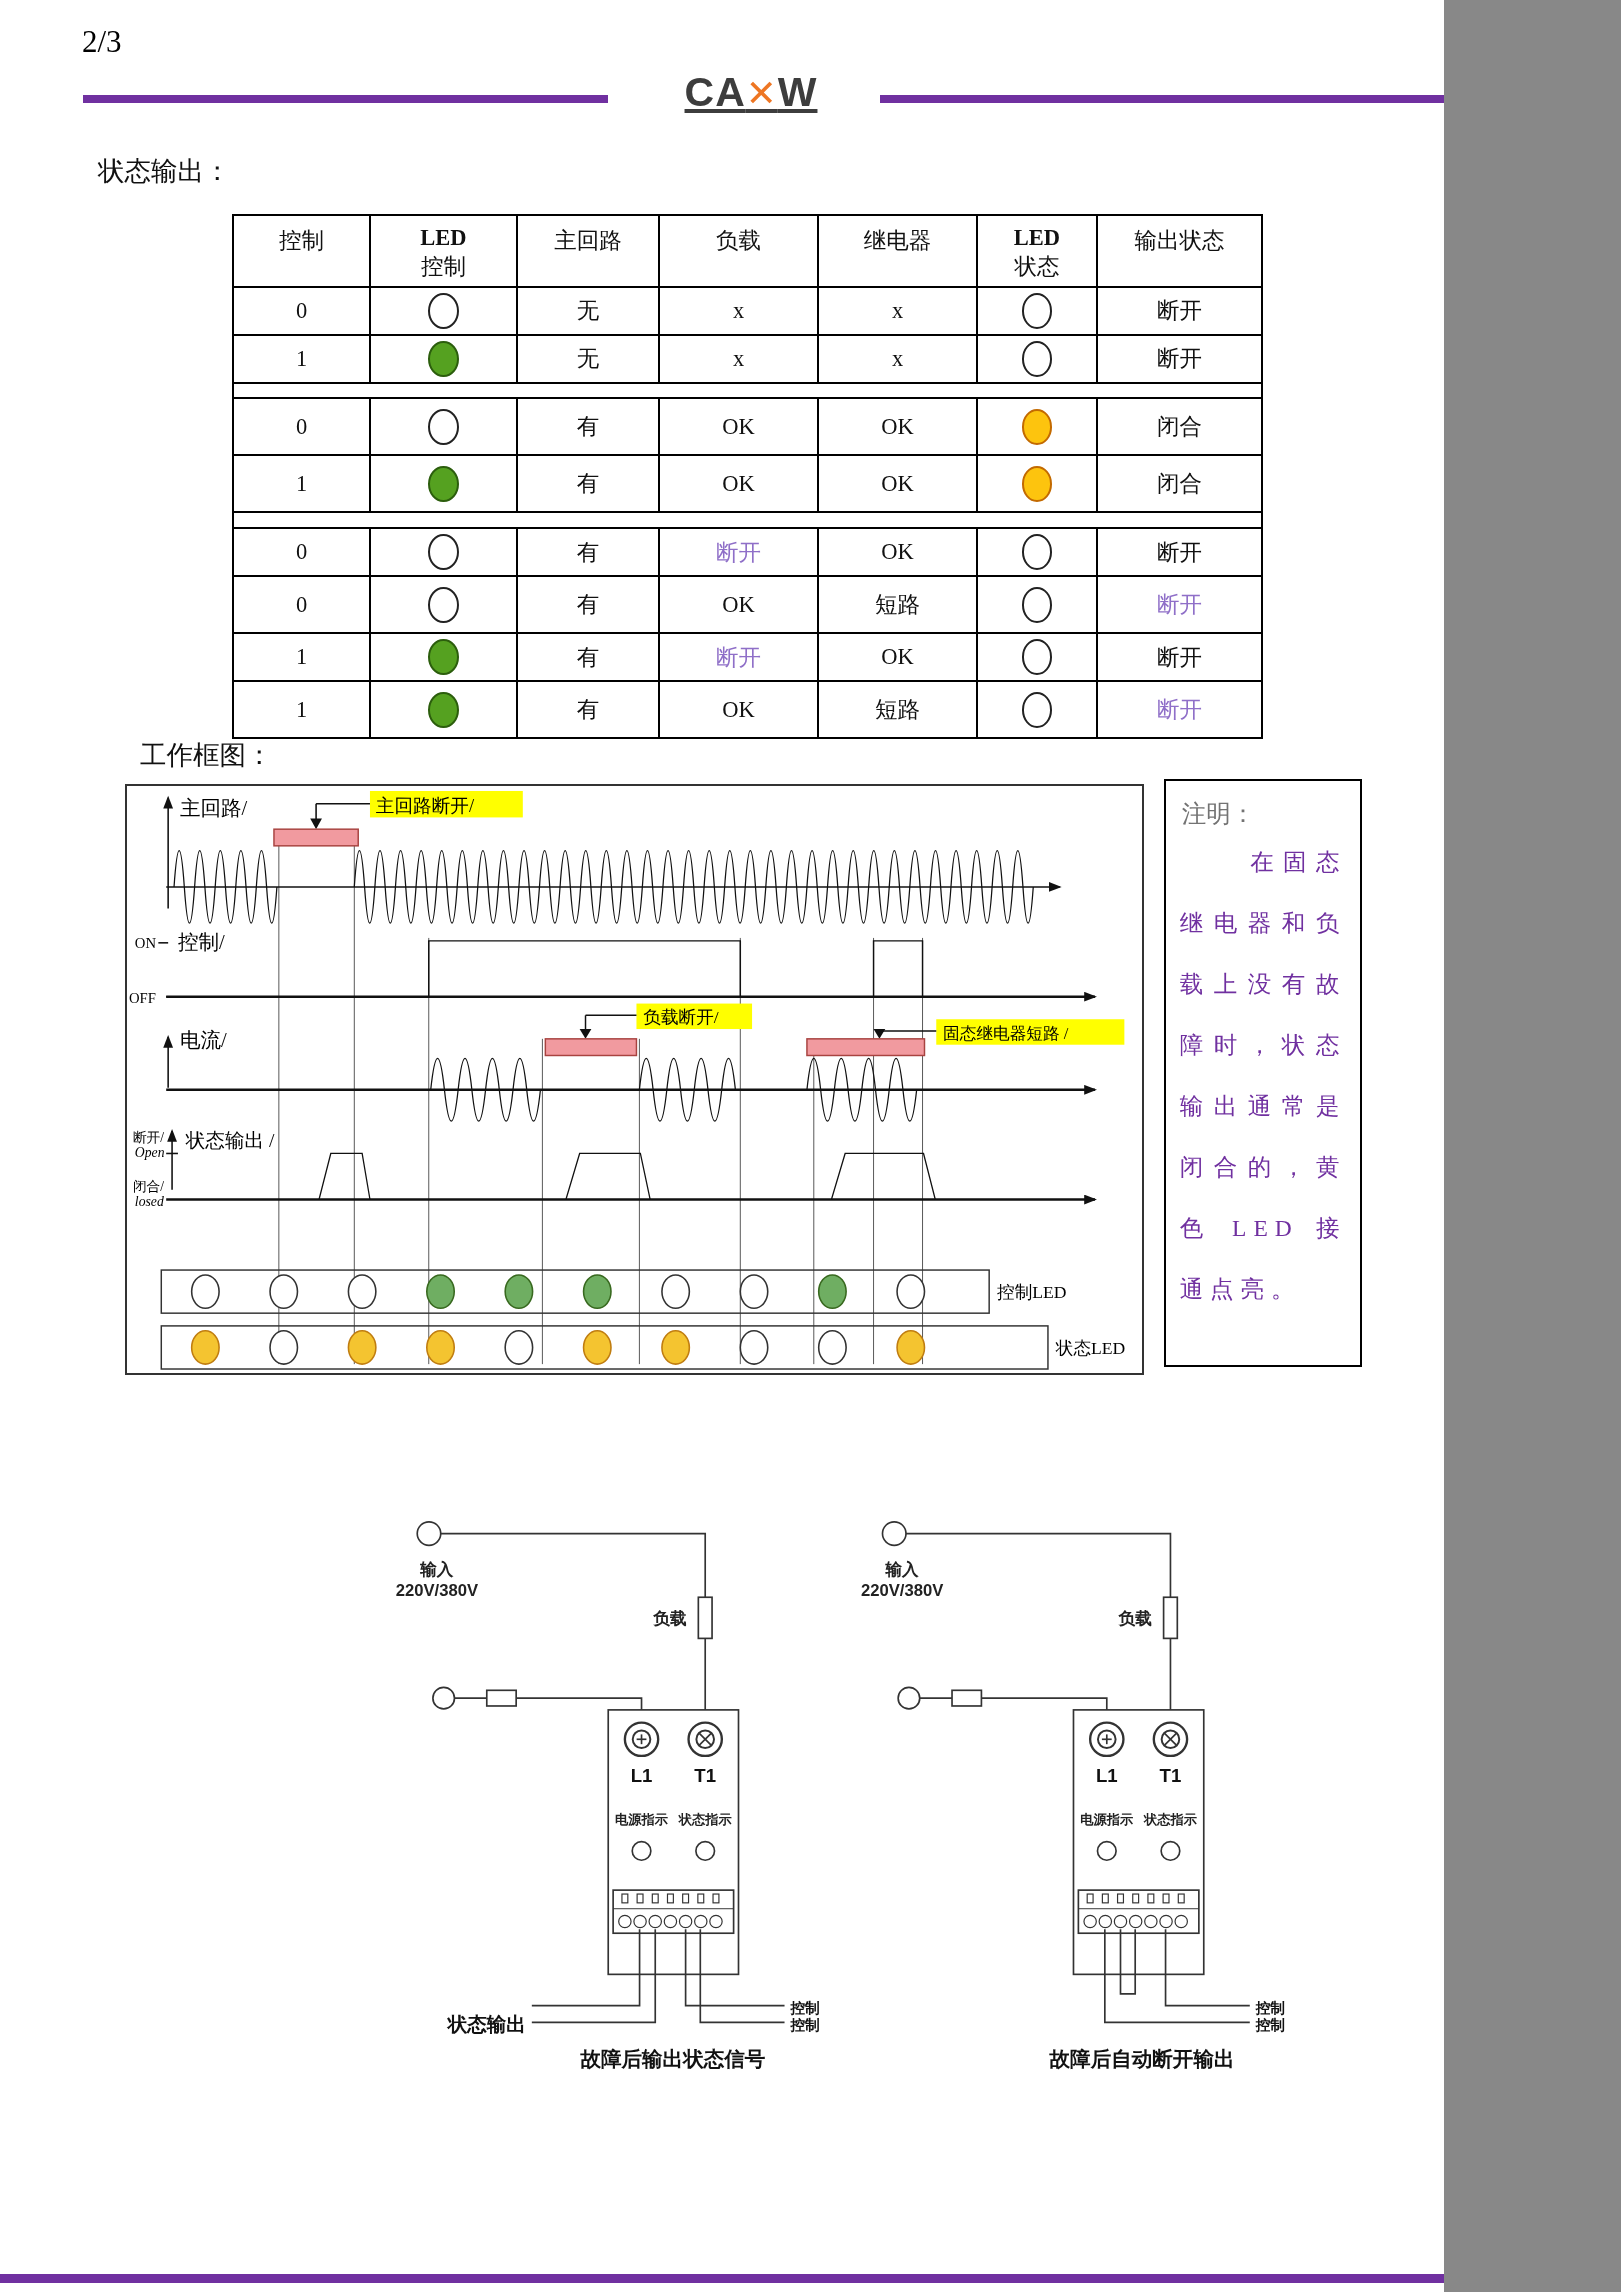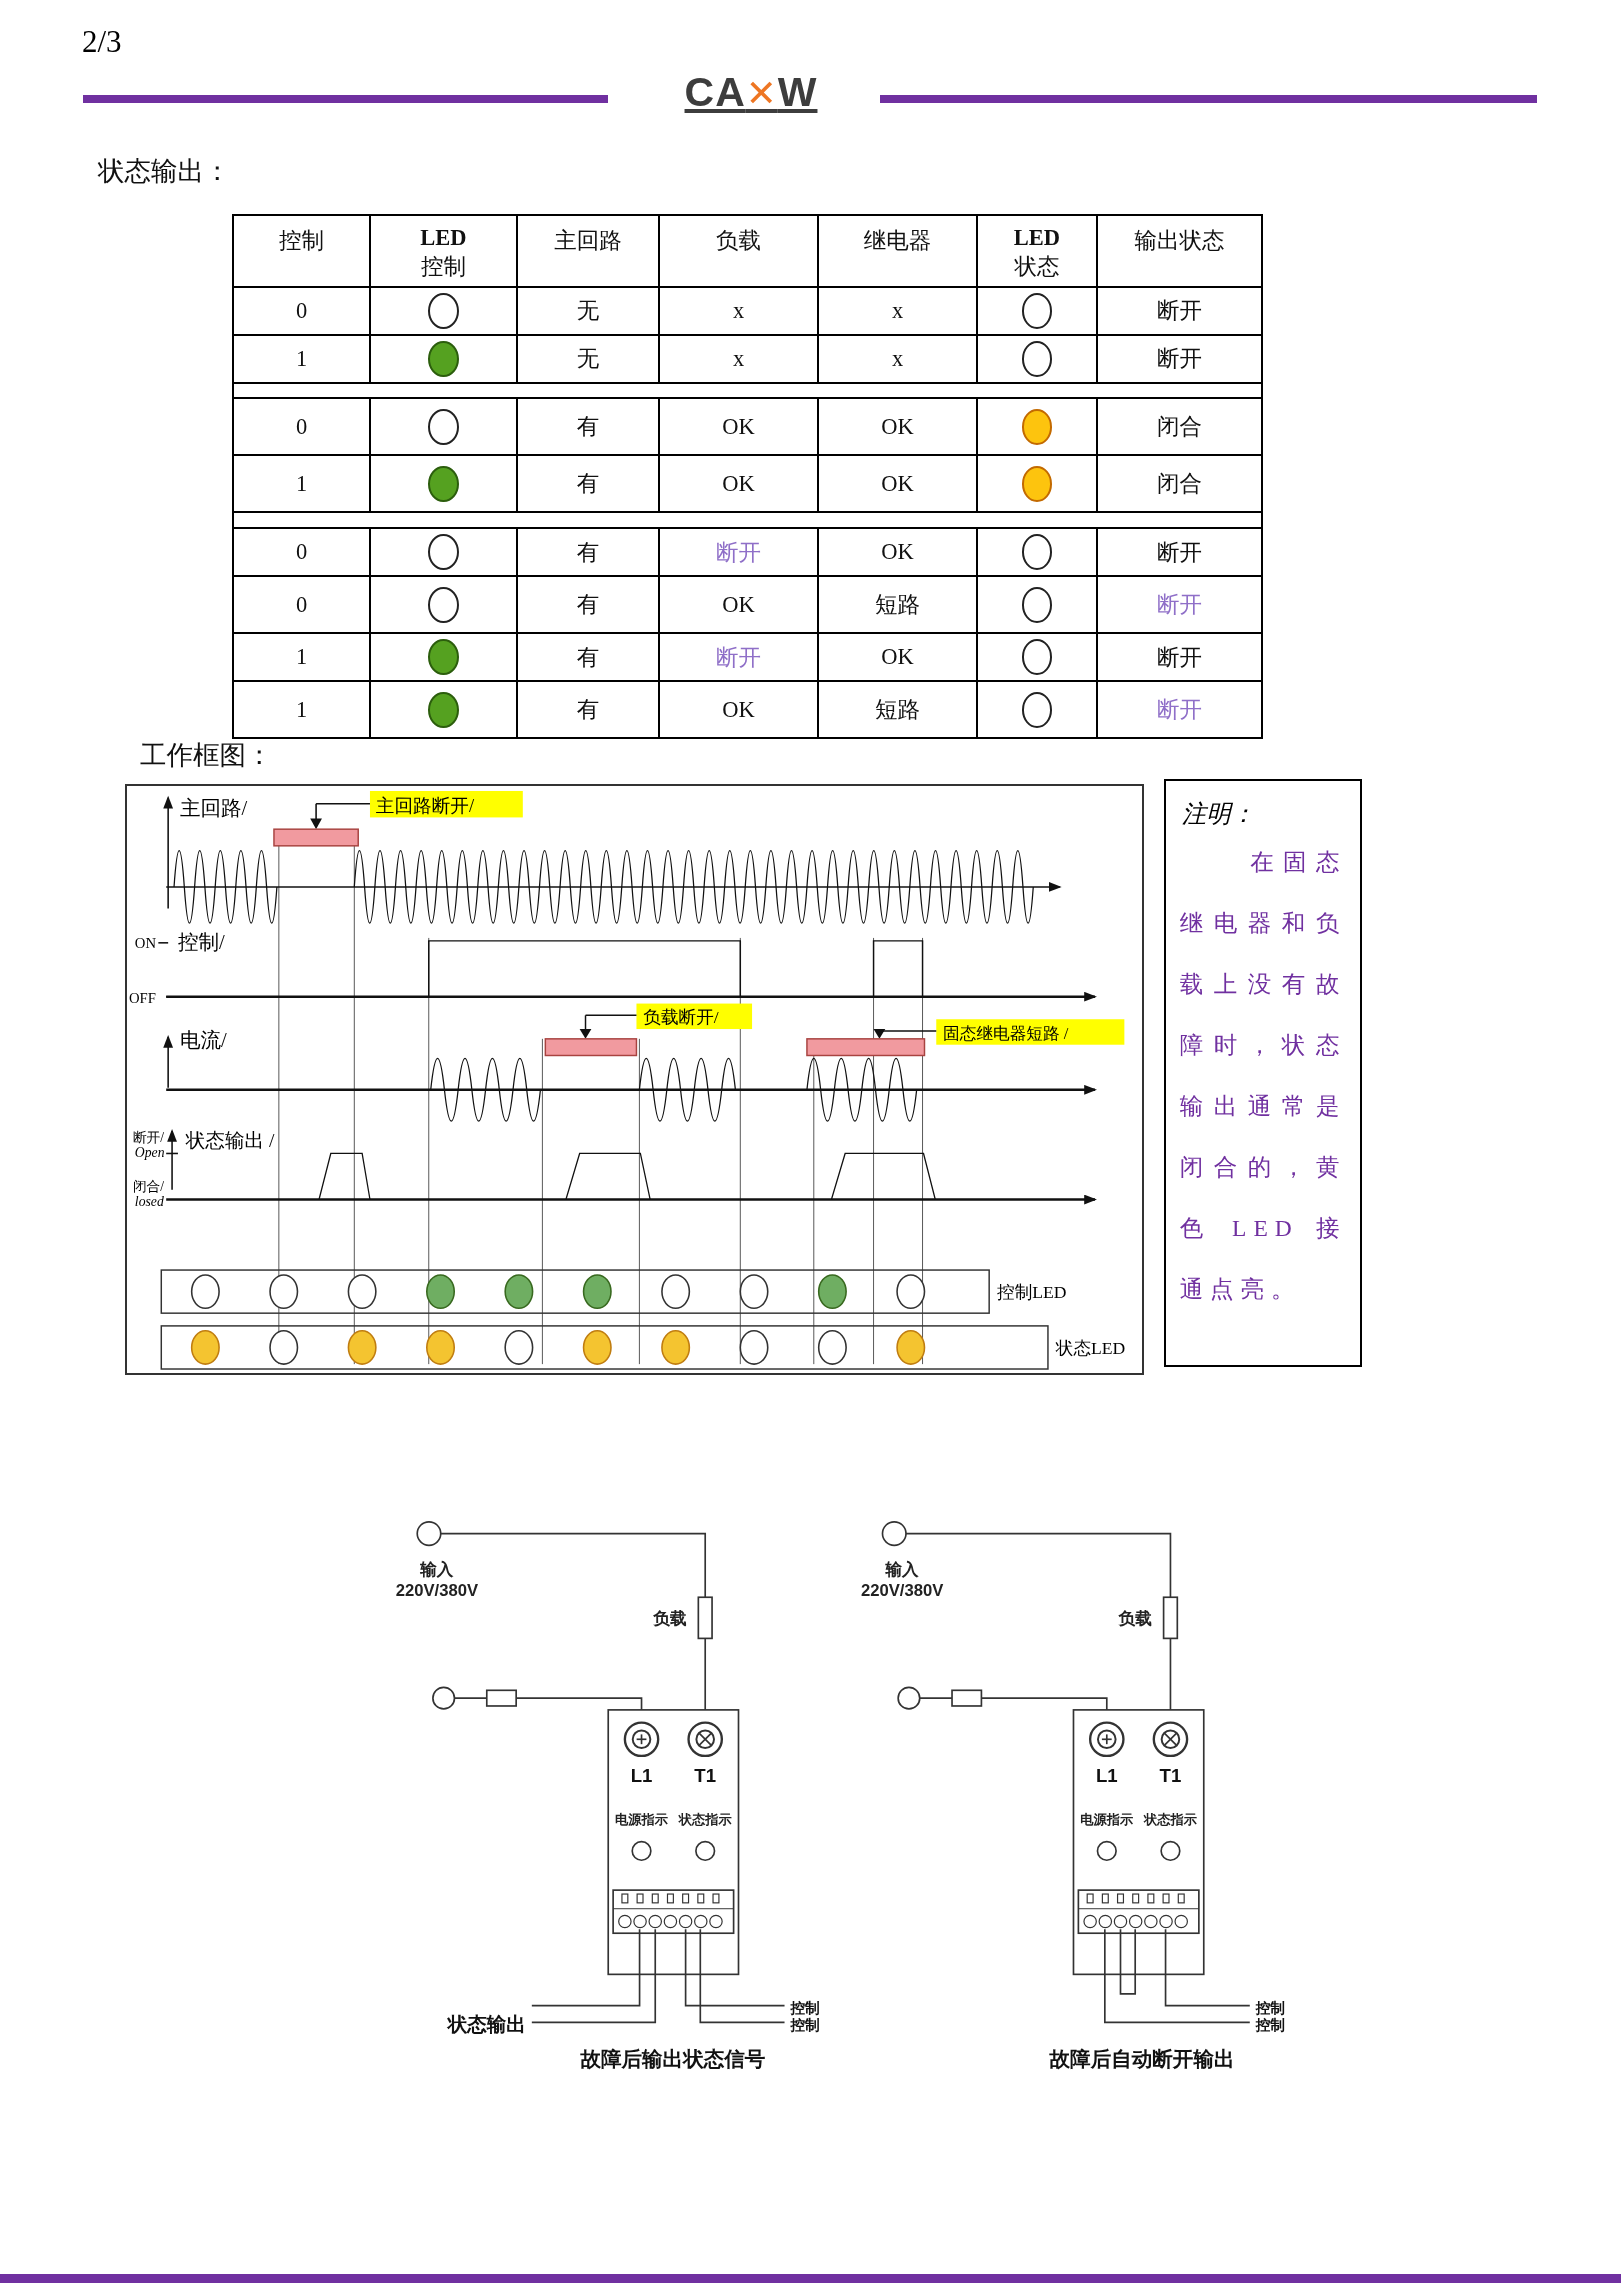--- a/index.html
+++ b/index.html
@@ -1,16 +1,16 @@
 <!DOCTYPE html>
 <html><head>
 <meta charset="utf-8">
 <style>
   html,body{margin:0;padding:0;background:#888;}
-  .page{position:relative;width:1621px;height:2293px;background:#ffffff;overflow:hidden;
+  .page{position:relative;width:1444px;height:2293px;background:#ffffff;overflow:hidden;
         font-family:"Liberation Serif","DejaVu Serif",serif;color:#111;}
   .abs{position:absolute;}
 
   
   .pagenum{left:82px;top:23.5px;font-size:31px;color:#000;}
   .rule{height:7.8px;background:#7030a0;}
   .rule-left{left:83px;top:95px;width:525px;}
   .rule-right{left:880px;top:95px;width:657px;}
   .rule-footer{left:0;top:2274px;width:1621px;height:8.8px;background:#7030a0;}
   .logo{left:663px;top:69px;width:176px;text-align:center;
@@ -39,21 +39,21 @@
   .led{display:inline-block;width:26.5px;height:32px;border-radius:50%;
        border:2px solid #222;background:#fff;vertical-align:middle;}
   .led[data-color="green"]{background:#55a120;border-color:#2c5e0d;}
   .led[data-color="yellow"]{background:#fdc40e;border-color:#c36a00;}
 
   
   .wavebox{left:125px;top:784px;width:1019px;height:591px;border:2px solid #333;box-sizing:border-box;}
   
   .notebox{left:1164px;top:779px;width:198px;height:588px;border:2.9px solid #000;
            box-sizing:border-box;padding:11.8px 13.7px;}
-  .notebox .title{font-size:24.5px;color:#000000;margin:3.9px 0 2px 2px;font-style:italic;}
+  .notebox .title{font-size:24.5px;color:#737373;margin:3.9px 0 2px 2px;}
   .notebox .body{font-size:23.5px;color:#7030a0;line-height:61px;letter-spacing:6.9px;
                  text-align:justify;text-indent:3em;margin:0;}
 
   
   .wiresvg{left:363px;top:1514px;}
 
   svg text{font-family:"Liberation Serif","DejaVu Serif",serif;}
   svg text.sans{font-family:"Liberation Sans","DejaVu Sans",sans-serif;font-weight:bold;}
 </style>
 </head>

